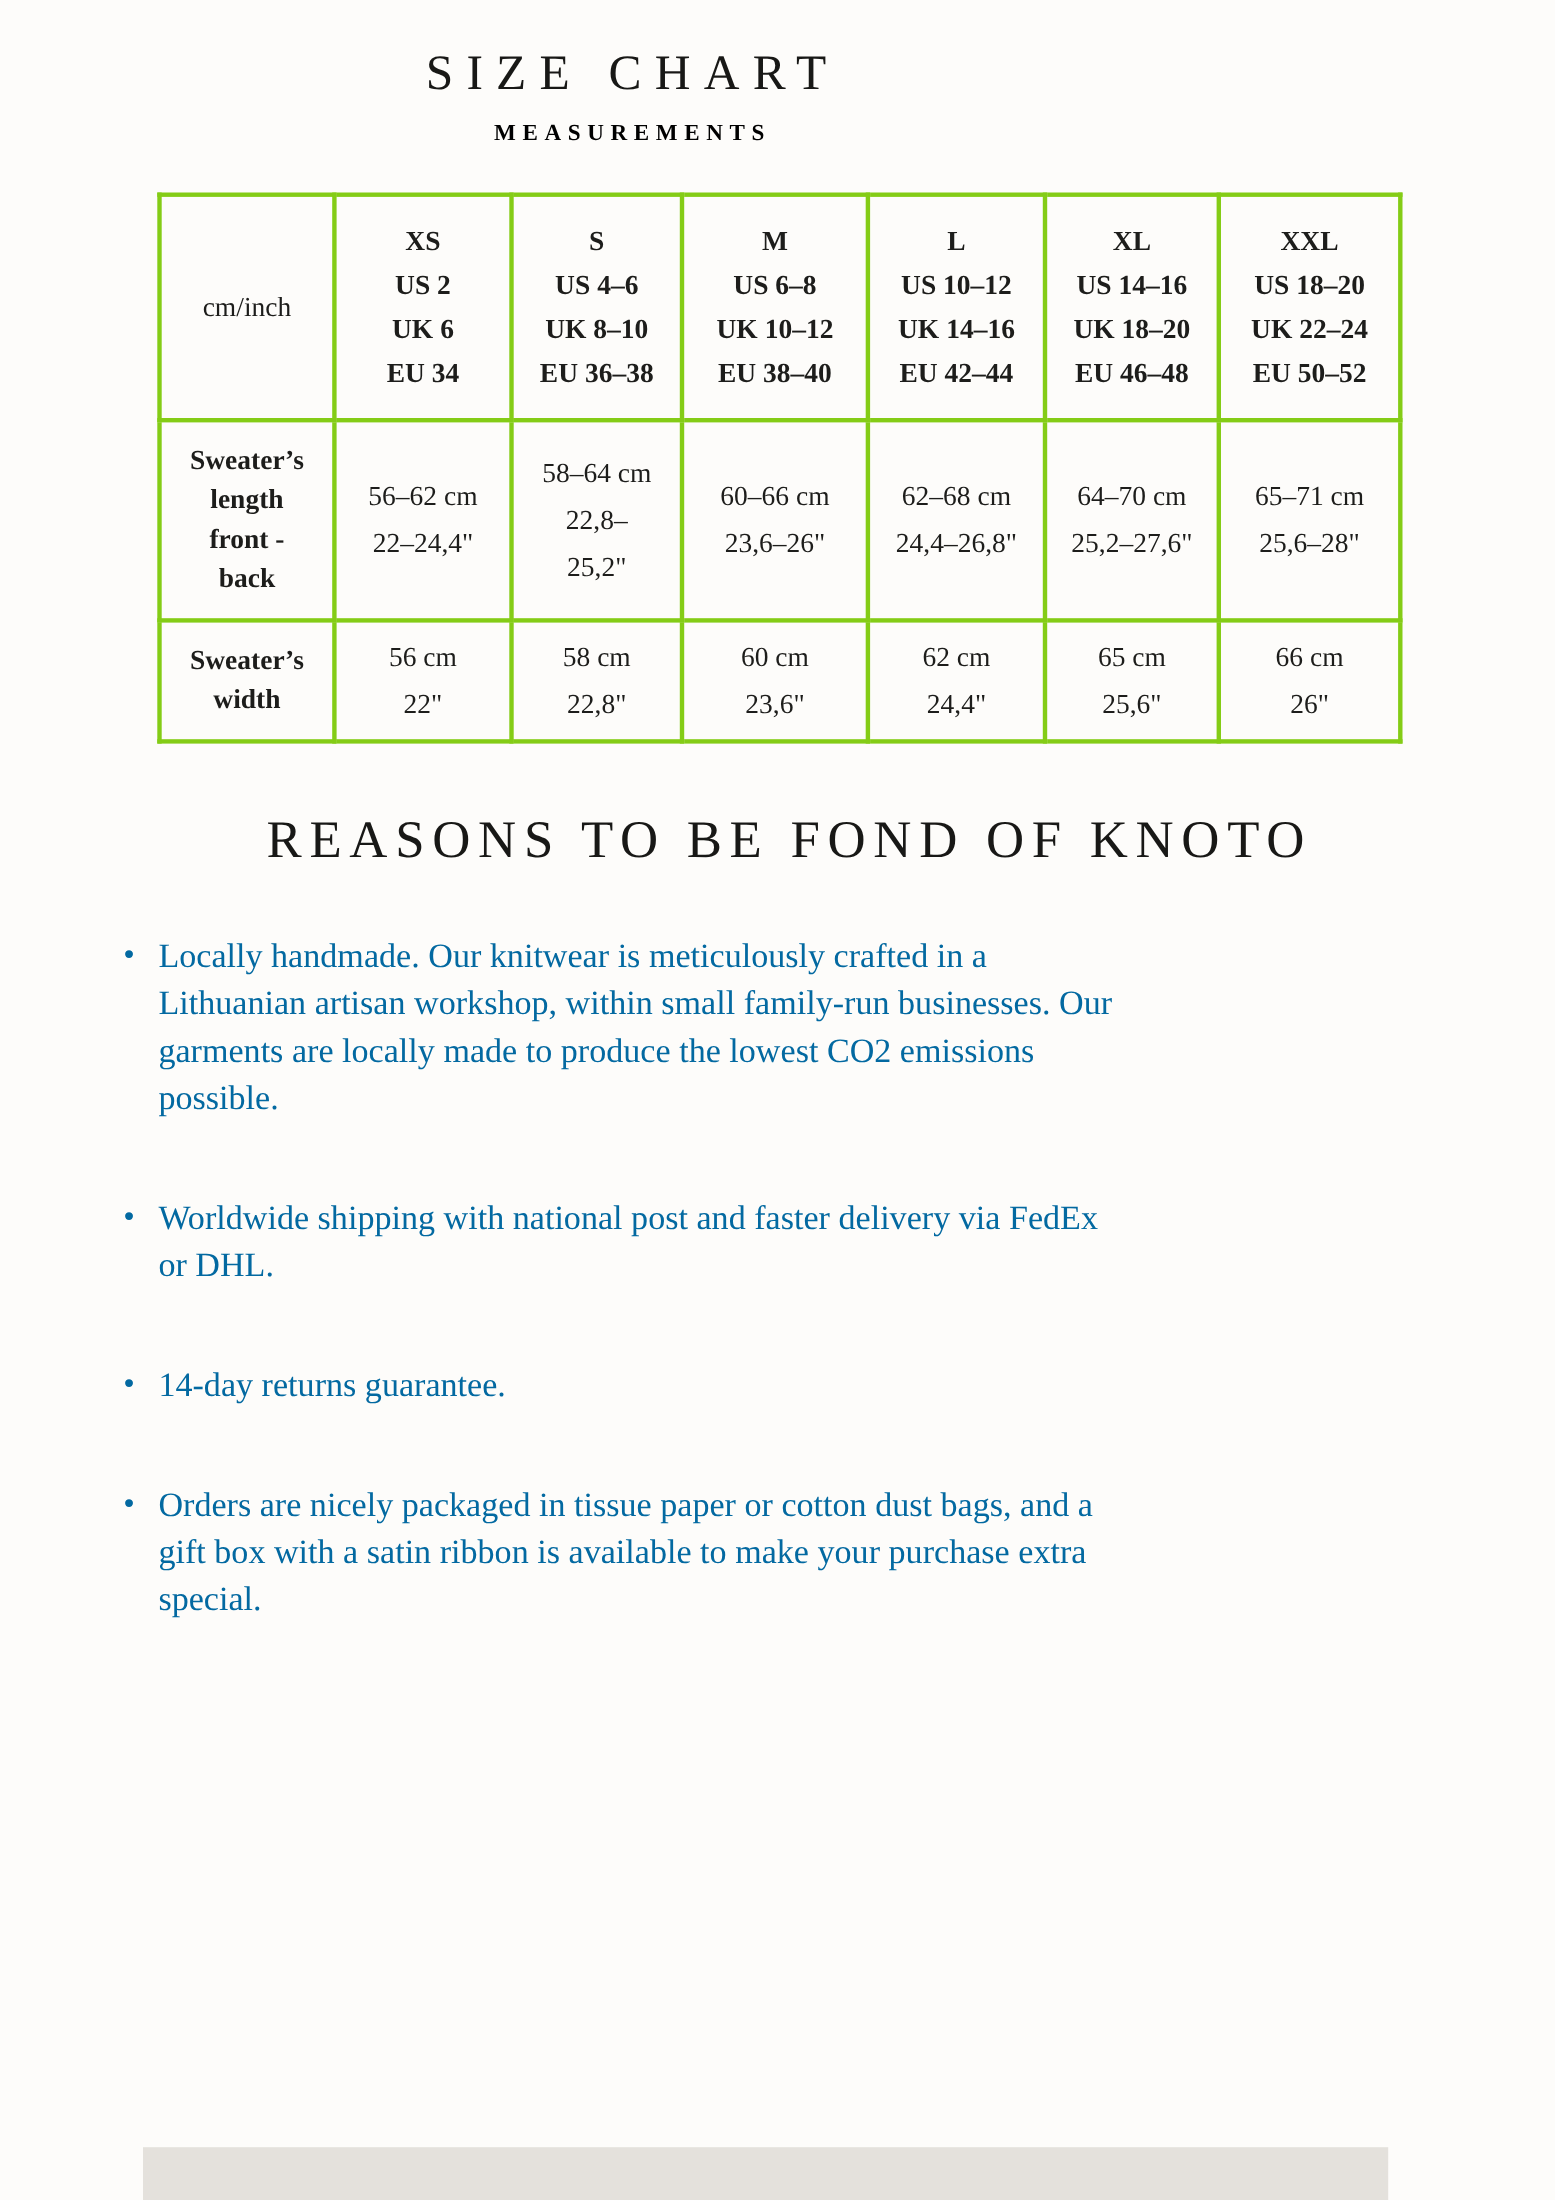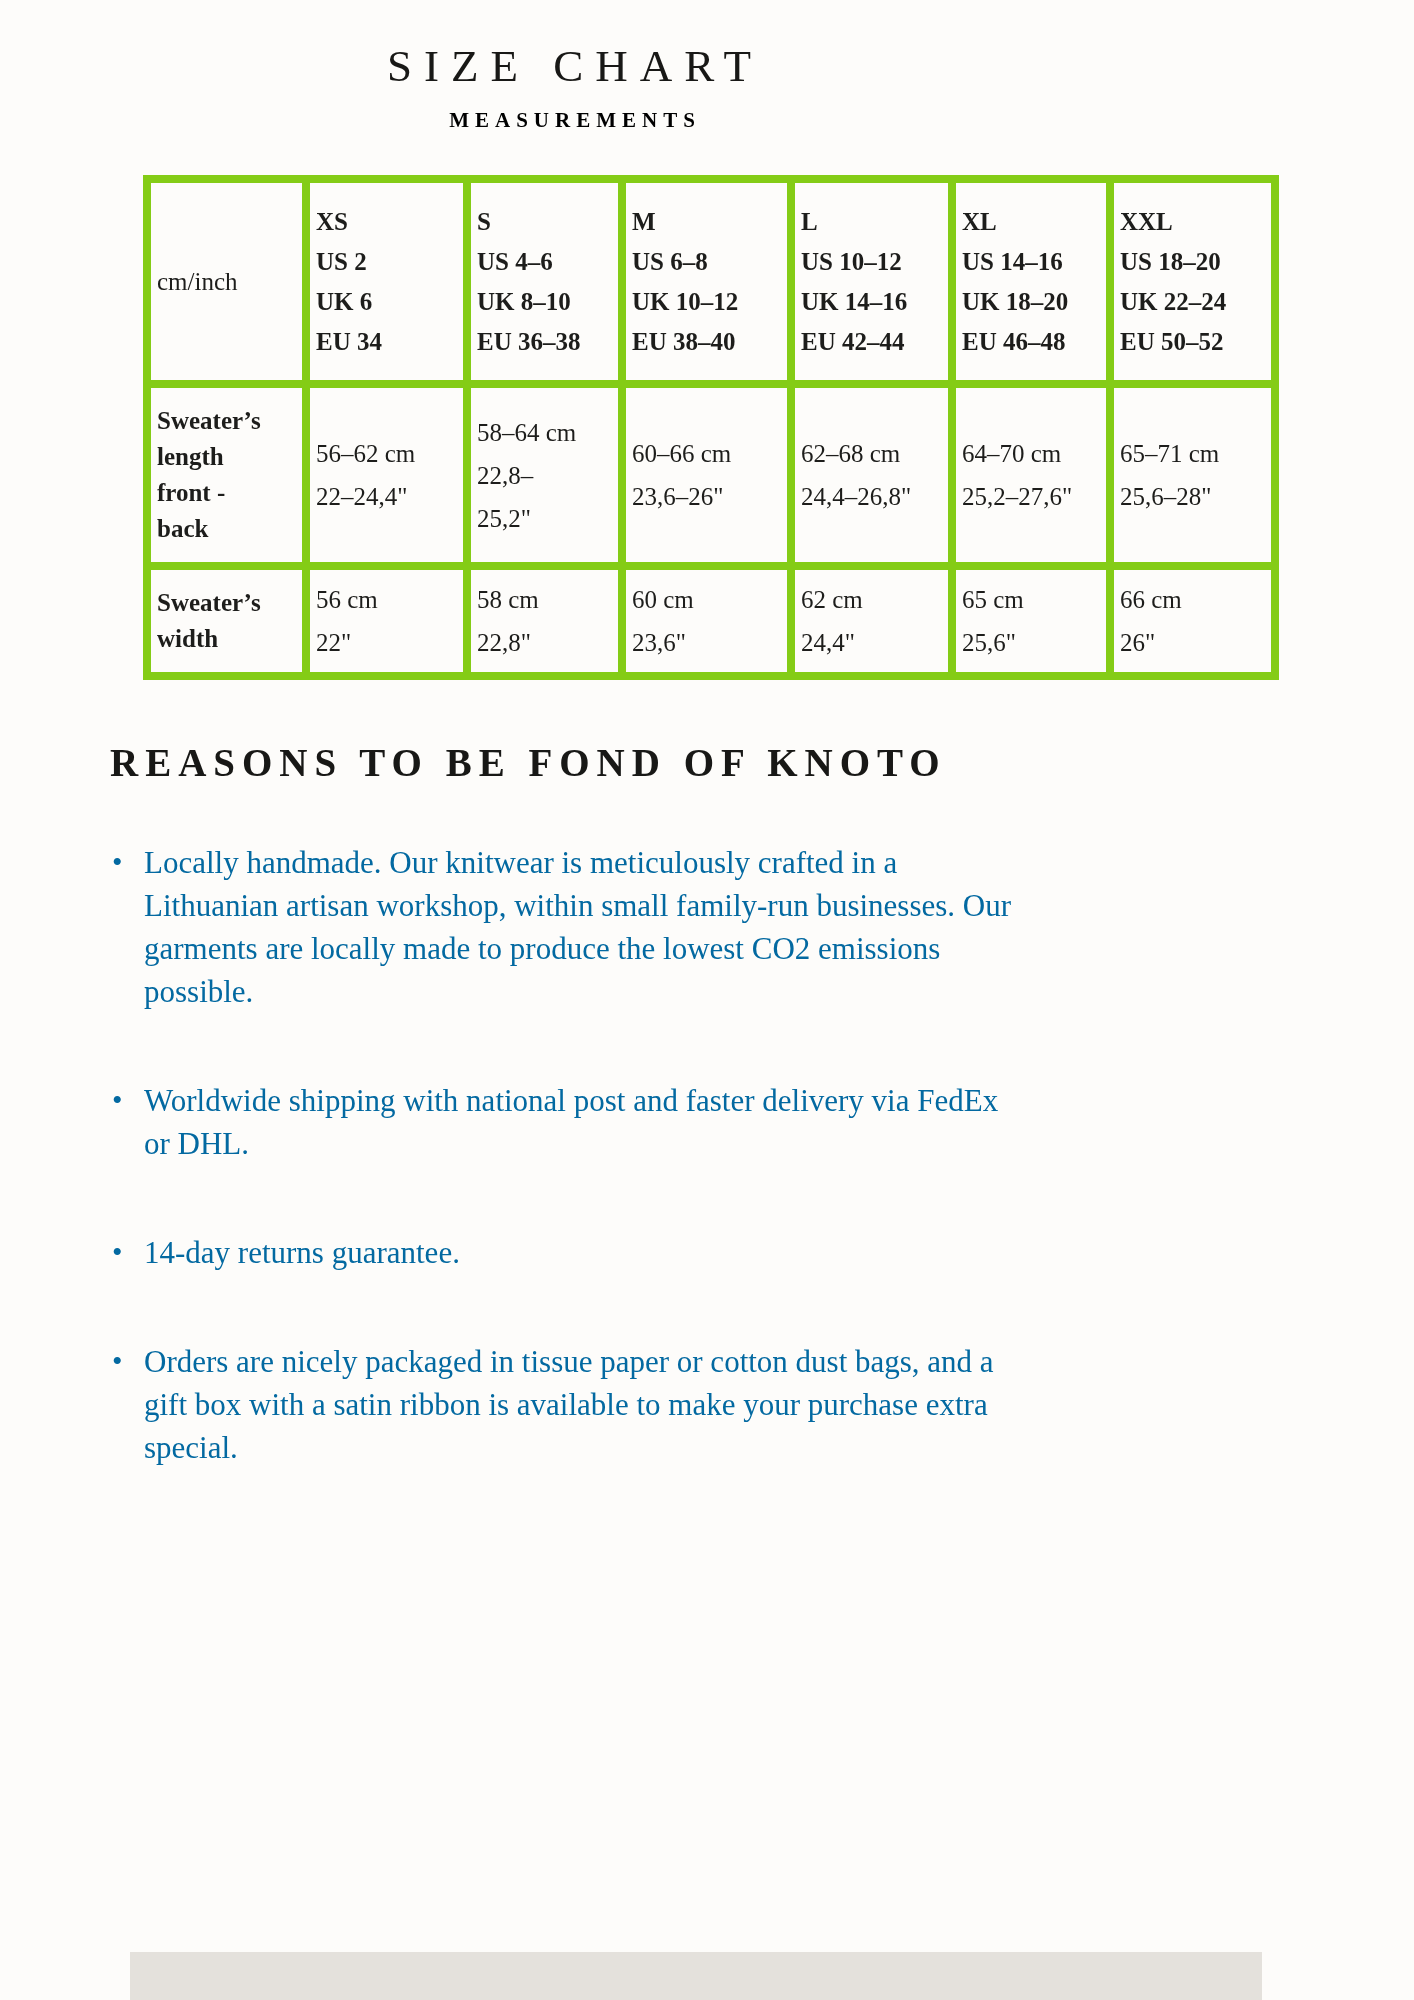--- a/index.html
+++ b/index.html
@@ -39,21 +39,22 @@
 
   
   table.size-table {
     border-collapse: collapse;
     table-layout: fixed;
     margin: 42px 0 0 143px;
     width: 1128px;
     border: 4px solid #111;
   }
   table.size-table td {
-    border: 8px solid #84cc16;
+    border: 4px solid #84cc16;
+    text-align: center;
     vertical-align: middle;
     padding: 8px 6px;
     overflow: hidden;
   }
   tr.r-head   { height: 205px; }
   tr.r-bust   { height: 148px; }
   tr.r-length { height: 182px; }
   tr.r-width  { height: 110px; }
 
   .corner-cell {
@@ -78,24 +79,25 @@
     white-space: pre-line;
   }
 
   
   .reasons {
     margin: 60px 0 0 110px;
     width: 1215px;
   }
   .reasons-heading {
     margin: 0 0 56px 0;
-    font-size: 39px;
-    font-weight: bold;
+    font-size: 48px;
+    font-weight: normal;
     letter-spacing: 7px;
     color: #181816;
+    text-align: center;
   }
   .reasons-list {
     list-style: none;
     margin: 0;
     padding: 0;
   }
   .reasons-list li {
     position: relative;
     padding-left: 34px;
     font-size: 31px;

